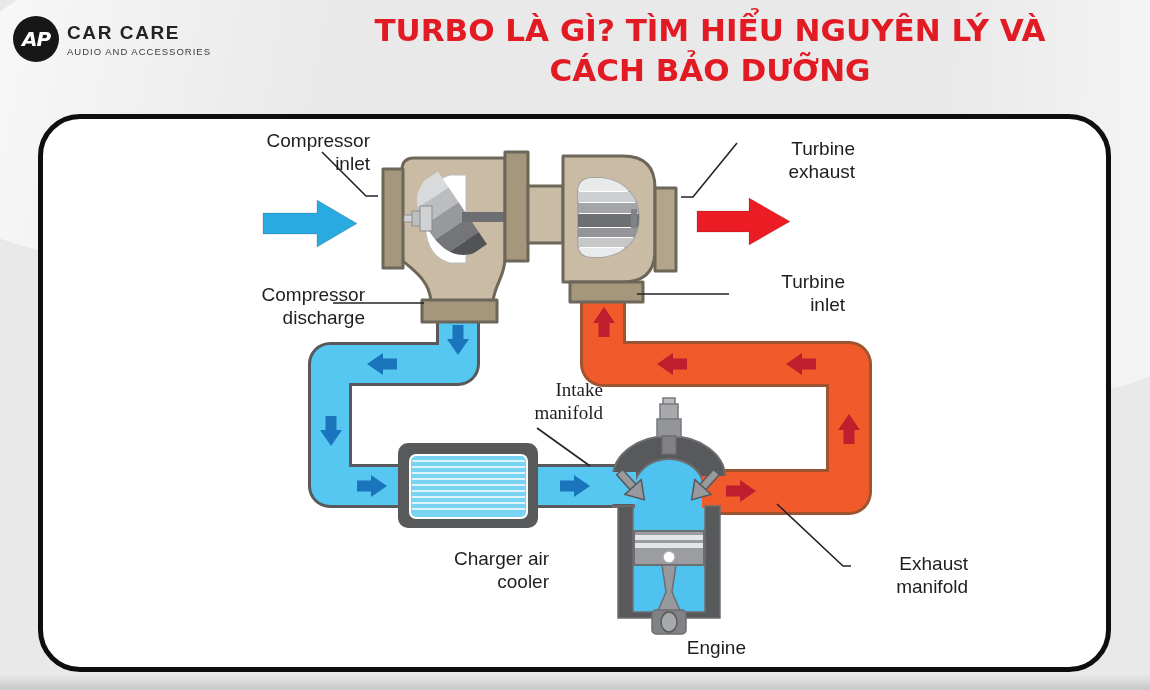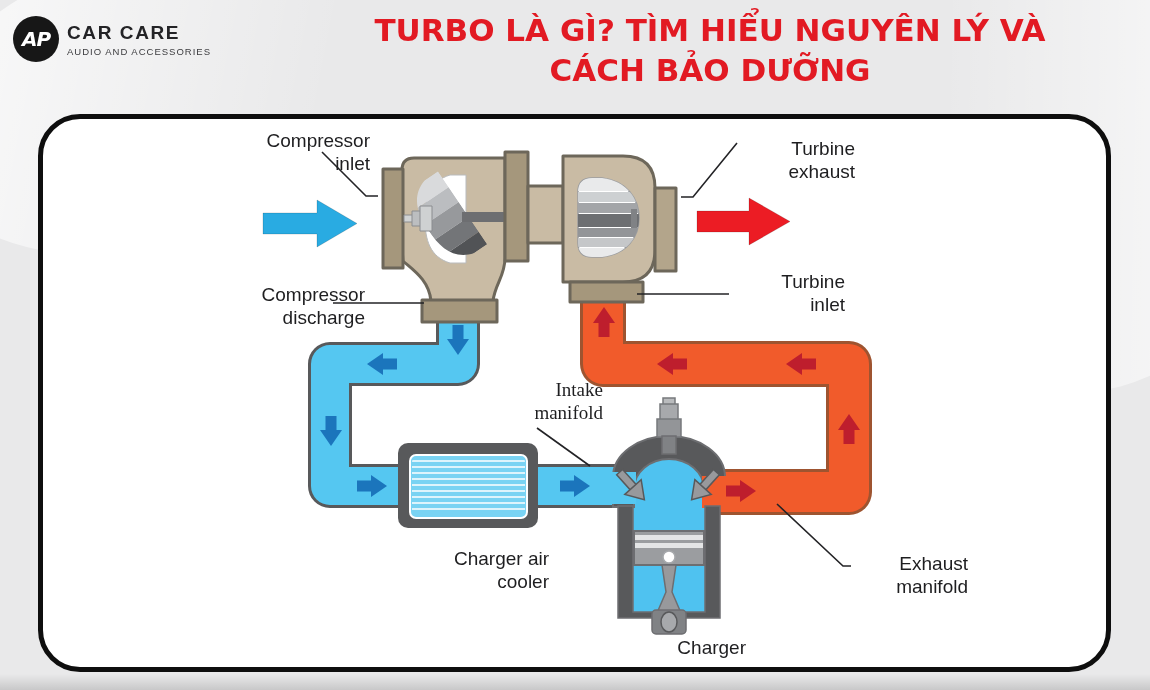--- a/index.html
+++ b/index.html
@@ -224,16 +224,16 @@
   <div class="lbl lbl-compressor-discharge">Compressor
 discharge</div>
   <div class="lbl lbl-turbine-inlet">Turbine
 inlet</div>
   <div class="lbl lbl-intake-manifold">Intake
 manifold</div>
   <div class="lbl lbl-charger-air-cooler">Charger air
 cooler</div>
   <div class="lbl lbl-exhaust-manifold">Exhaust
 manifold</div>
-  <div class="lbl lbl-engine">Charger</div>
+  <div class="lbl lbl-engine">Engine</div>
 
   <div class="bottom-shade"></div>
 </div>
 
 </body></html>

